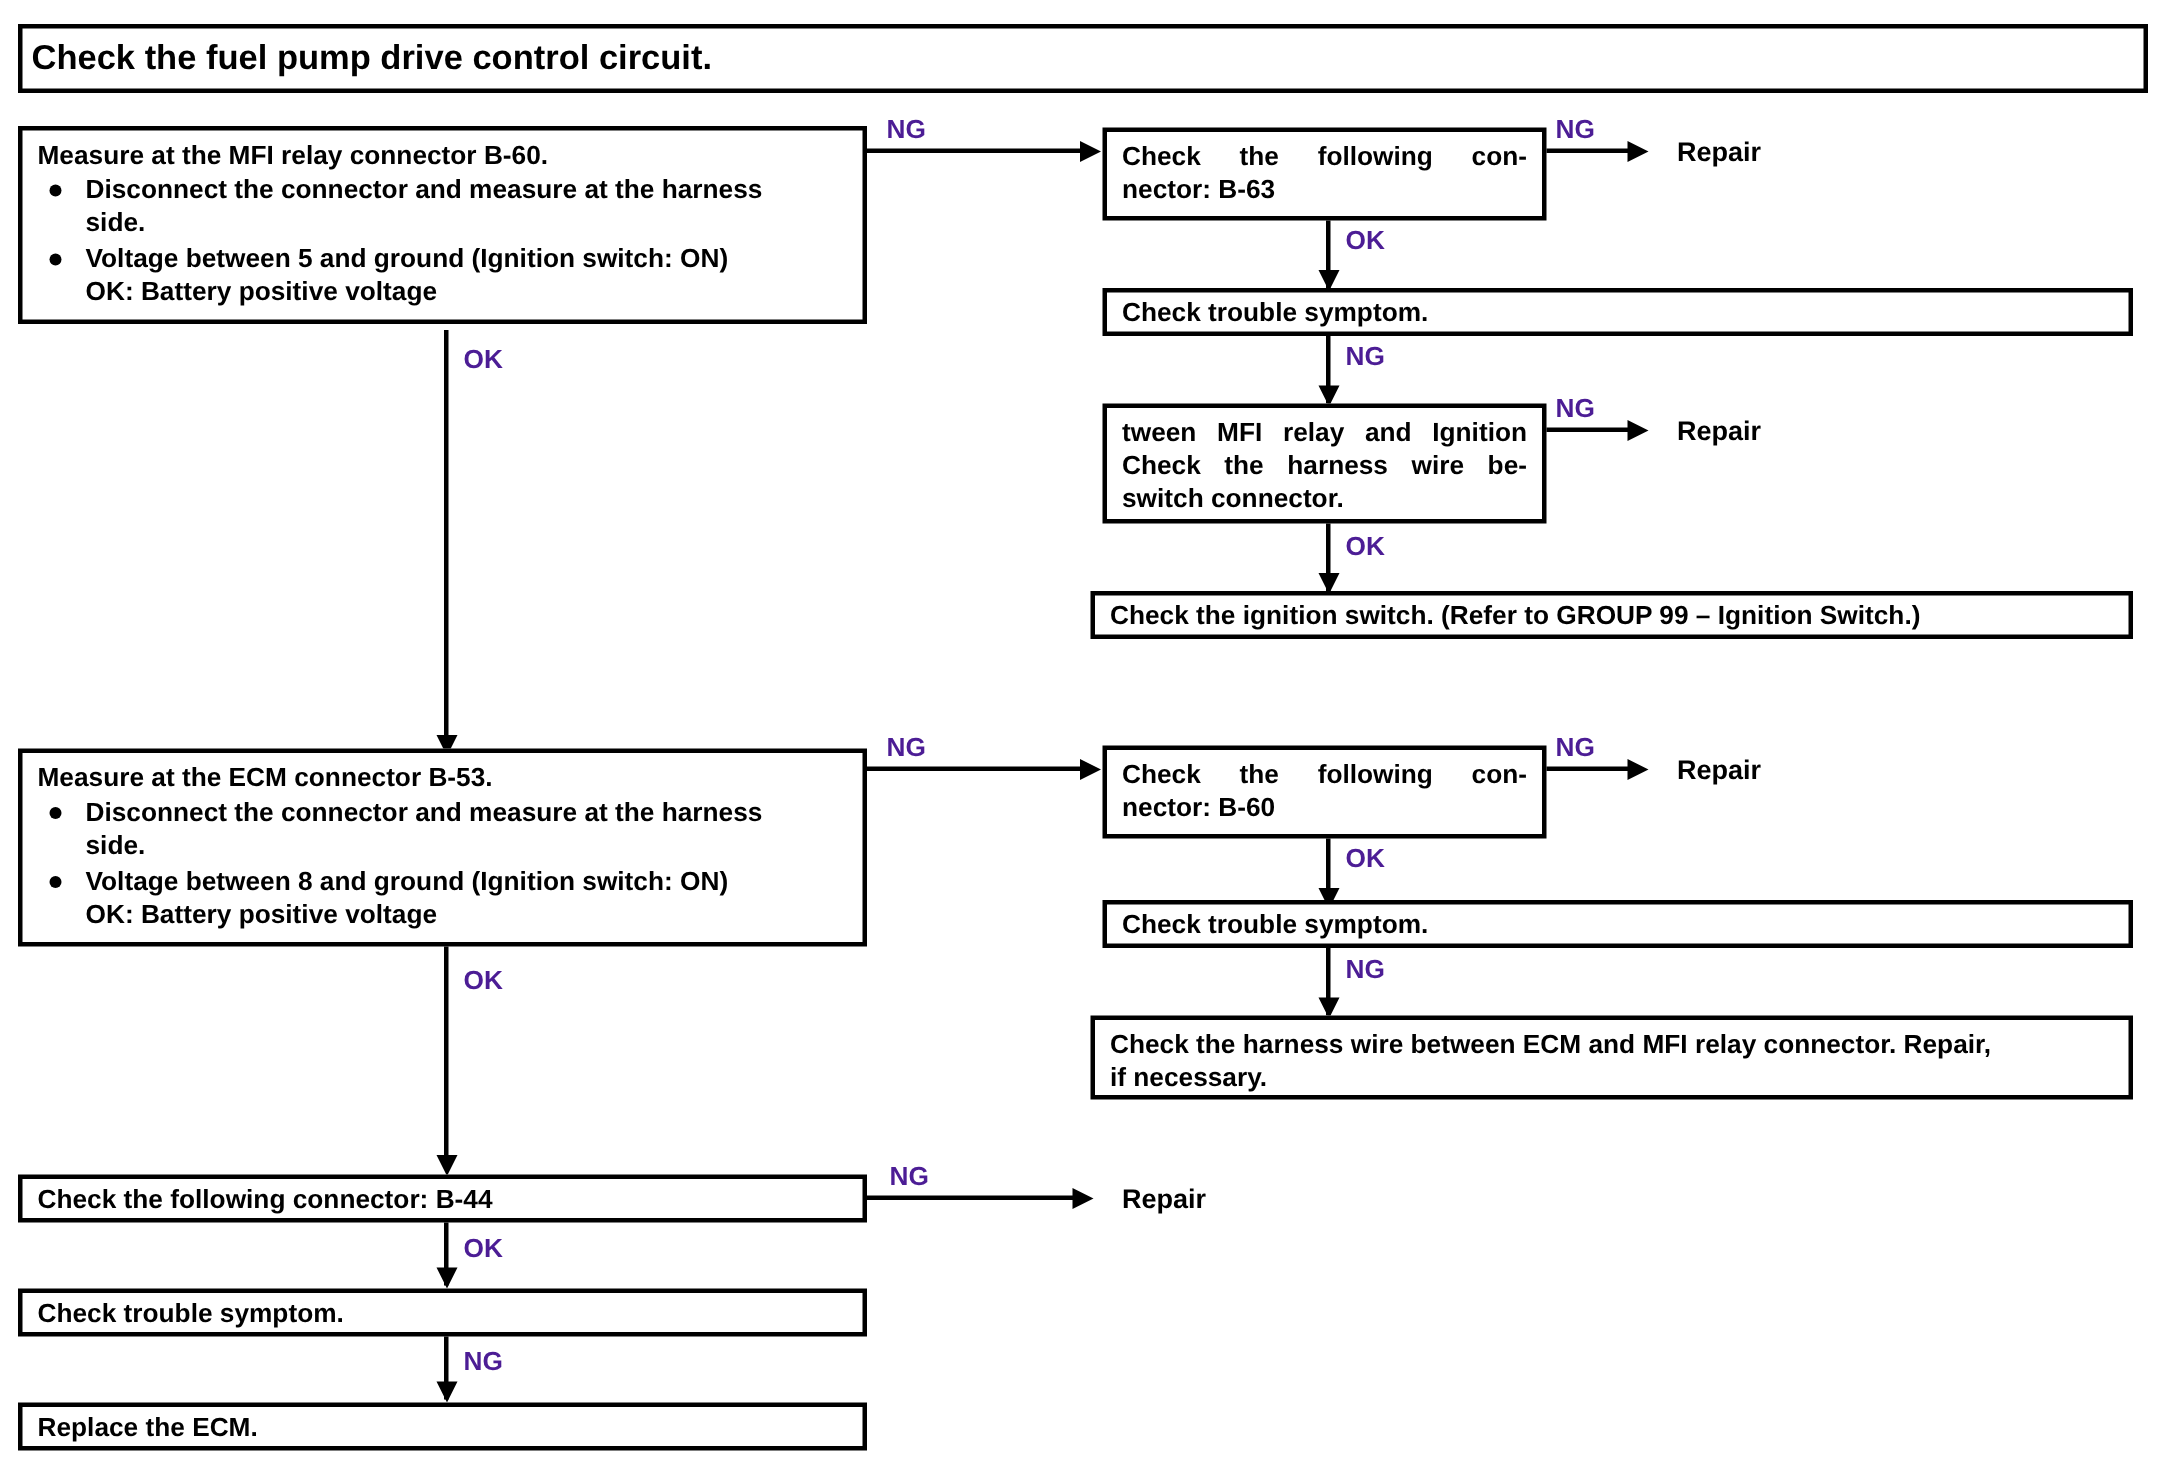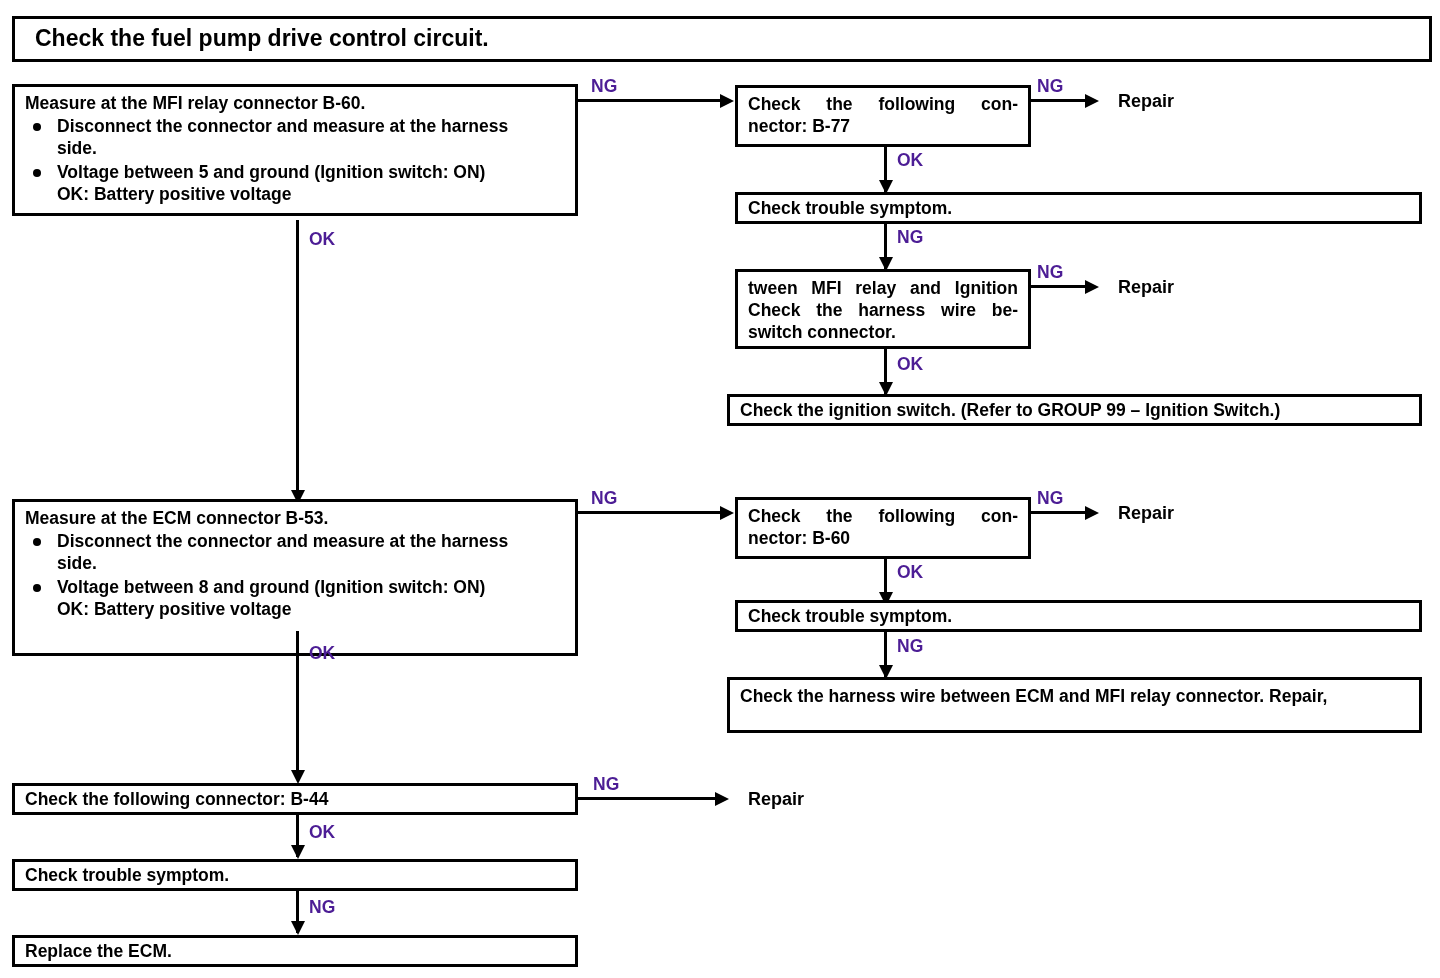--- a/index.html
+++ b/index.html
@@ -23,21 +23,21 @@
     box-sizing: border-box;
     border: 3px solid #000000;
     background: #ffffff;
     font-weight: bold;
     color: #000000;
     line-height: 1.27;
     padding: 5px 10px 4px 10px;
   }
   .box.title {
     font-size: 23px;
-    padding: 8px 20px;
+    padding: 8px 6px;
     display: flex;
     align-items: center;
   }
   .box.step {
     font-size: 17.5px;
   }
   .box.one-line {
     display: flex;
     align-items: center;
     padding-top: 0;
@@ -144,21 +144,21 @@
   <div class="ln h" style="left:578px; top:99px; width:145px;"></div>
   <div class="arrow-right" style="left:720px; top:93.5px;"></div>
   <div class="elabel" style="left:591px; top:78px;">NG</div>
 
   <div class="ln v" style="left:296px; top:220px; height:272px;"></div>
   <div class="arrow-down" style="left:290.5px; top:490px;"></div>
   <div class="elabel" style="left:309px; top:231px;">OK</div>
 
   <div class="box step justify" style="left:735px; top:85px; width:296px; height:62px;">
     <span class="jline stretch">Check the following con-</span>
-    <span class="jline">nector: B-77</span>
+    <span class="jline">nector: B-63</span>
   </div>
 
   <div class="ln h" style="left:1031px; top:99px; width:62px;"></div>
   <div class="arrow-right" style="left:1085px; top:93.5px;"></div>
   <div class="elabel" style="left:1037px; top:78px;">NG</div>
   <div class="tlabel" style="left:1118px; top:92px;">Repair</div>
 
   <div class="ln v" style="left:884px; top:147px; height:45px;"></div>
   <div class="arrow-down" style="left:878.5px; top:180px;"></div>
   <div class="elabel" style="left:897px; top:152px;">OK</div>
@@ -183,21 +183,21 @@
   <div class="tlabel" style="left:1118px; top:278px;">Repair</div>
 
   <div class="ln v" style="left:884px; top:349px; height:45px;"></div>
   <div class="arrow-down" style="left:878.5px; top:382px;"></div>
   <div class="elabel" style="left:897px; top:356px;">OK</div>
 
   <div class="box step one-line" style="left:727px; top:394px; width:695px; height:32px;">
     <span>Check the ignition switch. (Refer to GROUP 99 – Ignition Switch.)</span>
   </div>
 
-  <div class="box step" style="left:12px; top:499px; width:566px; height:157px;">
+  <div class="box step" style="left:12px; top:499px; width:566px; height:132px;">
     <span class="meas-head">Measure at the ECM connector B-53.</span>
     <span class="bullet-row">
       <span class="dot"></span>
       <span>Disconnect the connector and measure at the harness</span>
       <span style="display:block">side.</span>
     </span>
     <span class="bullet-row">
       <span class="dot"></span>
       <span>Voltage between 8 and ground (Ignition switch: ON)</span>
       <span style="display:block">OK: Battery positive voltage</span>
@@ -229,20 +229,21 @@
   <div class="box step one-line" style="left:735px; top:600px; width:687px; height:32px;">
     <span>Check trouble symptom.</span>
   </div>
 
   <div class="ln v" style="left:884px; top:632px; height:45px;"></div>
   <div class="arrow-down" style="left:878.5px; top:665px;"></div>
   <div class="elabel" style="left:897px; top:638px;">NG</div>
 
   <div class="box step" style="left:727px; top:677px; width:695px; height:56px;">
     <span style="display:block">Check the harness wire between ECM and MFI relay connector. Repair,</span>
+    <span style="display:block">if necessary.</span>
   </div>
 
   <div class="box step one-line" style="left:12px; top:783px; width:566px; height:32px;">
     <span>Check the following connector: B-44</span>
   </div>
 
   <div class="ln h" style="left:578px; top:797px; width:145px;"></div>
   <div class="arrow-right" style="left:715px; top:791.5px;"></div>
   <div class="elabel" style="left:593px; top:776px;">NG</div>
   <div class="tlabel" style="left:748px; top:790px;">Repair</div>

